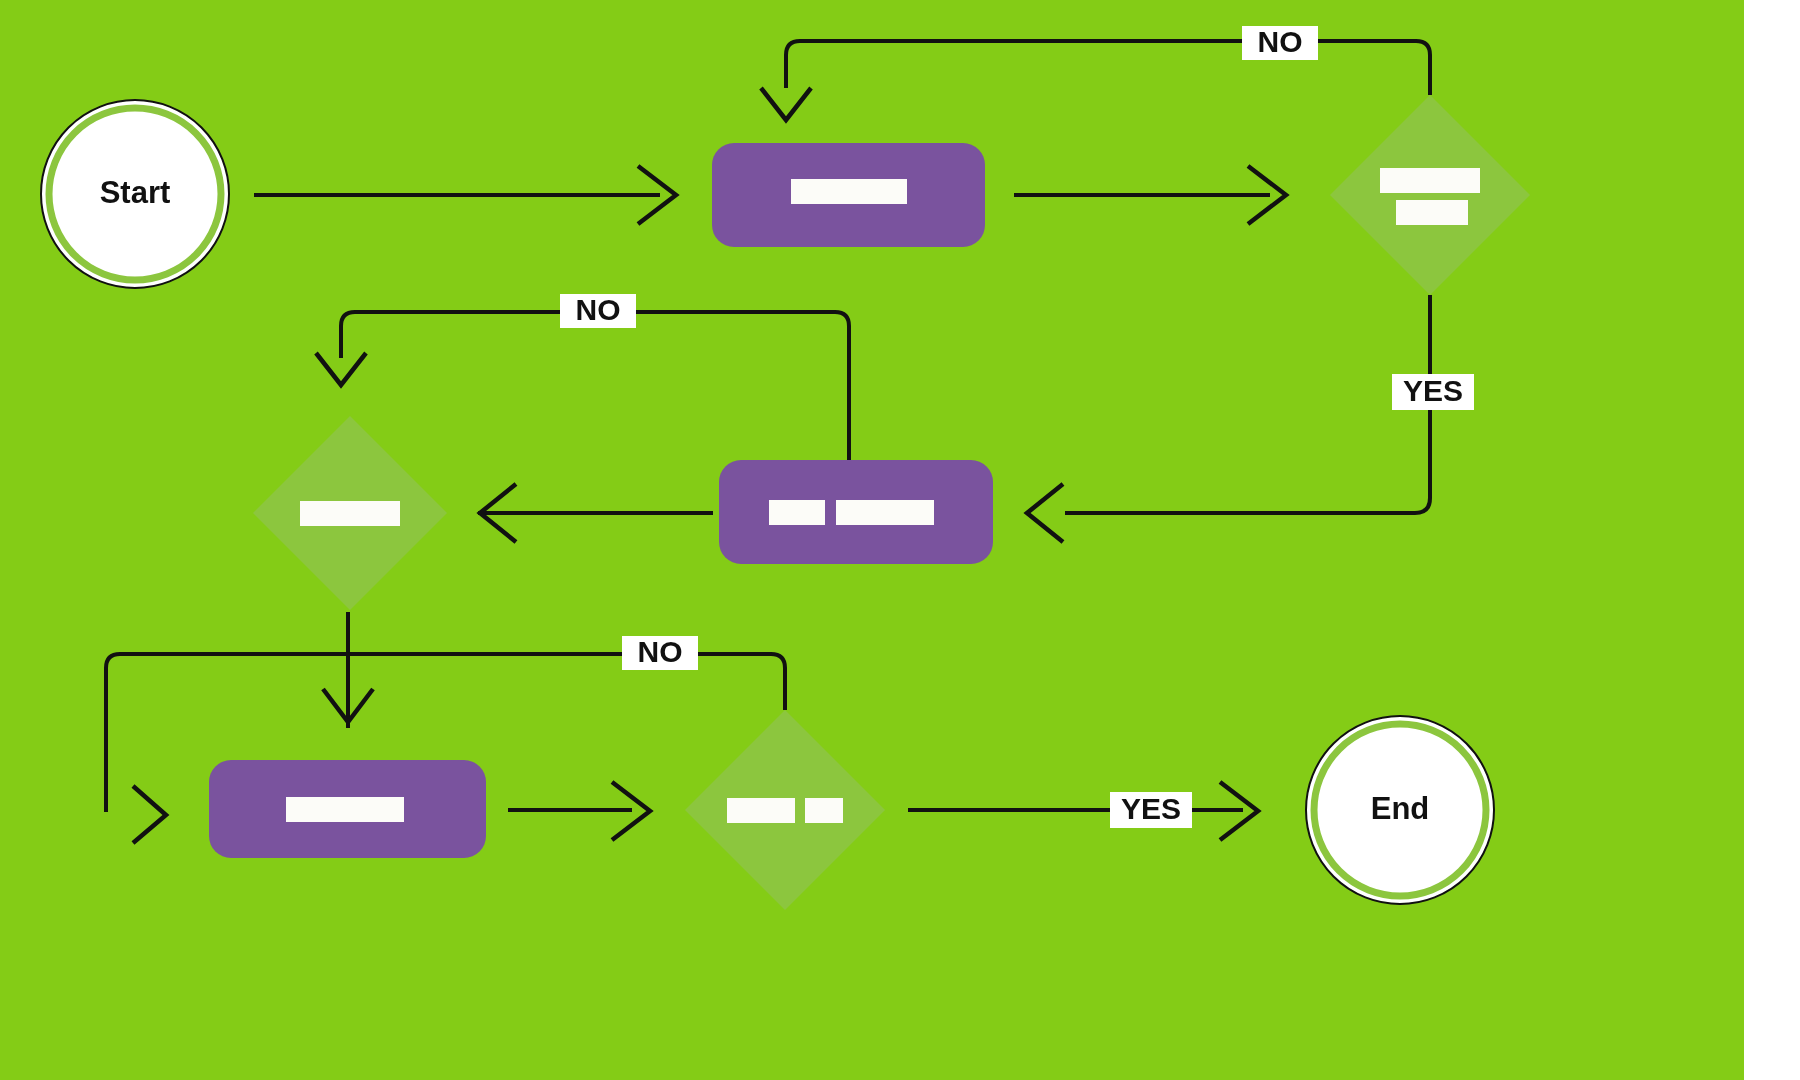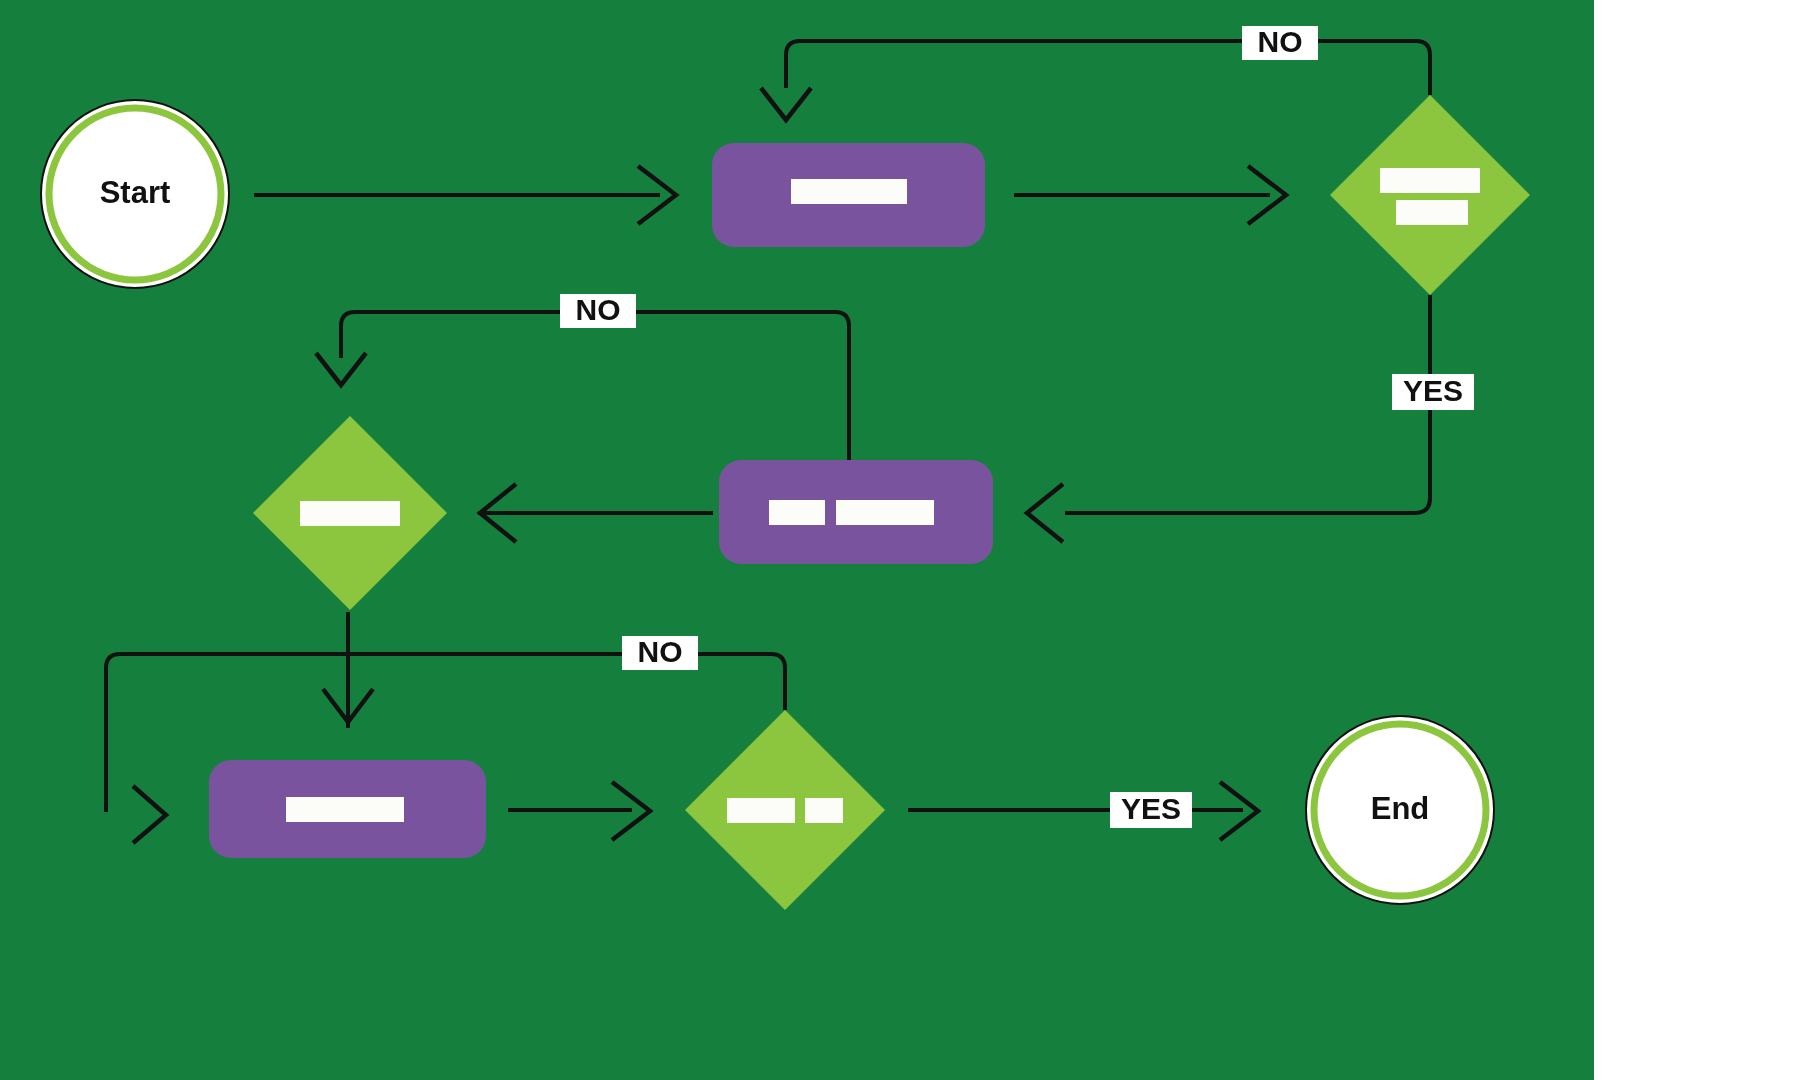--- a/index.html
+++ b/index.html
@@ -6,23 +6,23 @@
   html, body {
     margin: 0;
     padding: 0;
     background: #ffffff;
   }
   body {
     font-family: "Liberation Sans", sans-serif;
   }
   #canvas-wrap {
     position: relative;
-    width: 1594px;
+    width: 1744px;
     height: 1080px;
-    background: #15803d;
+    background: #84cc16;
     overflow: hidden;
   }
   svg#flowchart {
     display: block;
     width: 1800px;
     height: 1080px;
   }
   .edge-line {
     fill: none;
     stroke: #111111;

